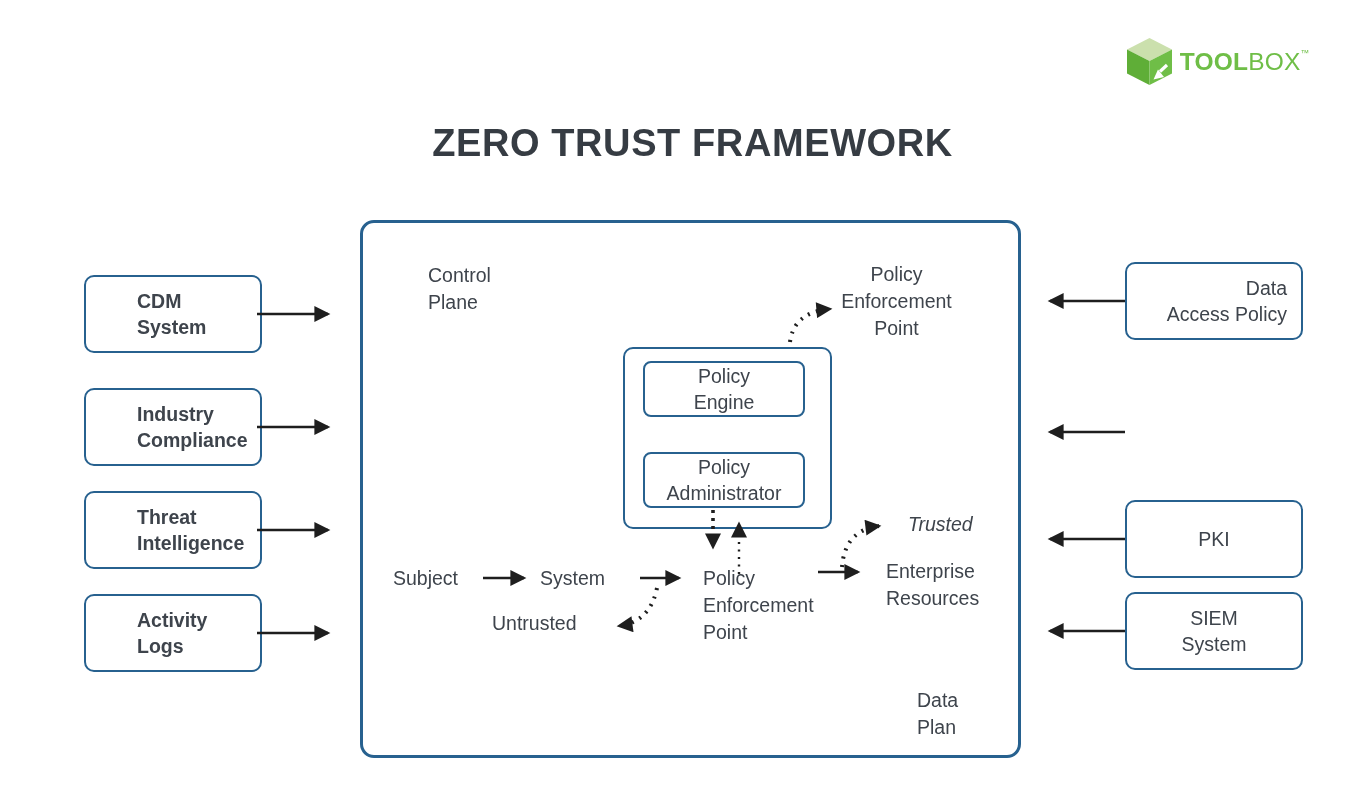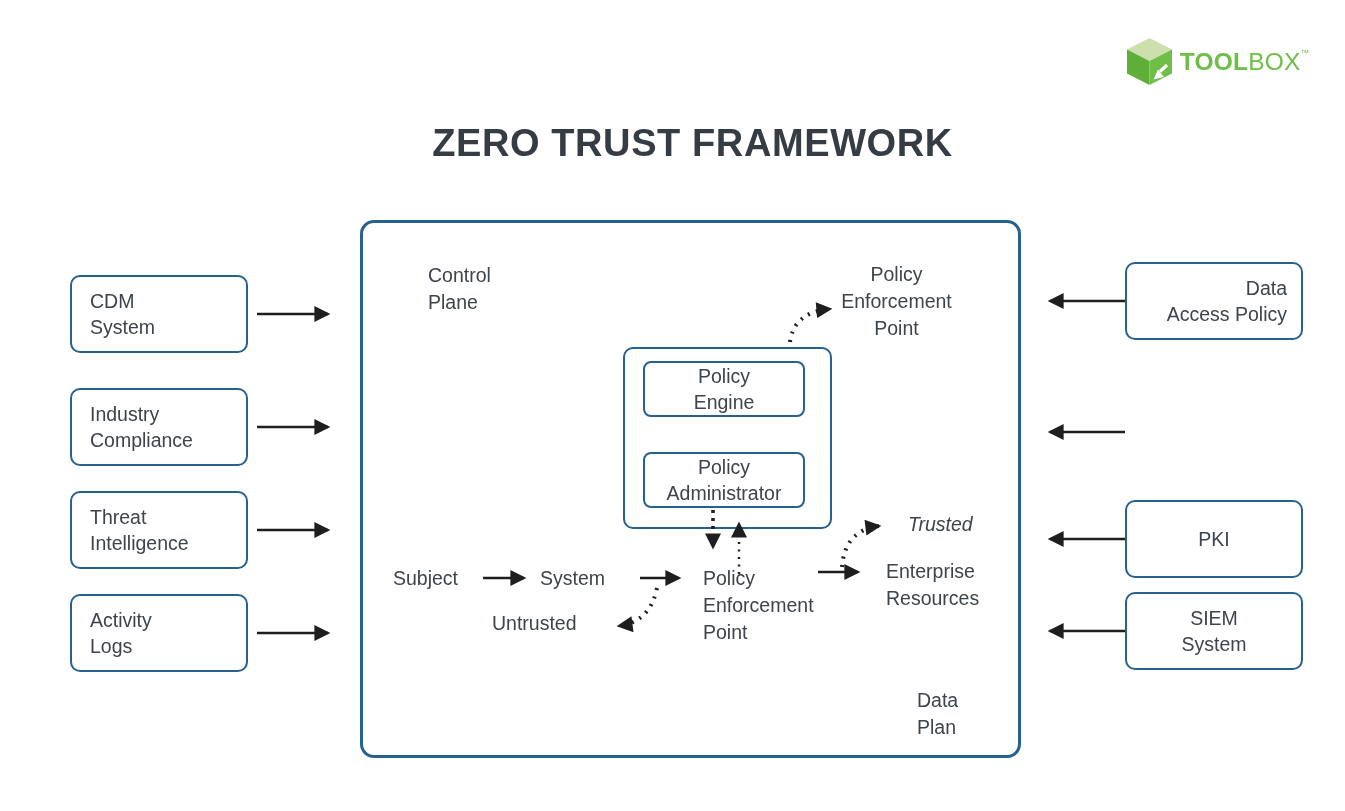--- a/index.html
+++ b/index.html
@@ -22,21 +22,21 @@
     position:absolute; left:0; top:122px; width:100%; text-align:center;
     font-size:38px; font-weight:bold; letter-spacing:.6px; color:#363c43;padding-left:20px;
   }
   
   .nbox{
     position:absolute; width:178px; height:78px; box-sizing:border-box;
     border:2.5px solid var(--box-border); border-radius:10px; background:#fff;
     display:flex; align-items:center;
   }
   .lbl{white-space:pre-line; font-size:19.5px; line-height:26px;}
-  .left-col{left:70px; justify-content:flex-start; text-align:left; padding-left:18px;}
+  .left-col{left:84px; justify-content:flex-start; text-align:left; padding-left:51px;font-weight:bold;}
   .right-col{left:1125px;}
   .align-right{justify-content:flex-end; text-align:right; padding-right:14px;}
   .align-center{justify-content:center; text-align:center;}
   
   .plane{
     position:absolute; left:360px; top:220px; width:661px; height:538px; box-sizing:border-box;
     border:3px solid var(--box-border); border-radius:14px; background:#fff;
   }
   .inner-group{
     position:absolute; left:623px; top:347px; width:209px; height:182px; box-sizing:border-box;

